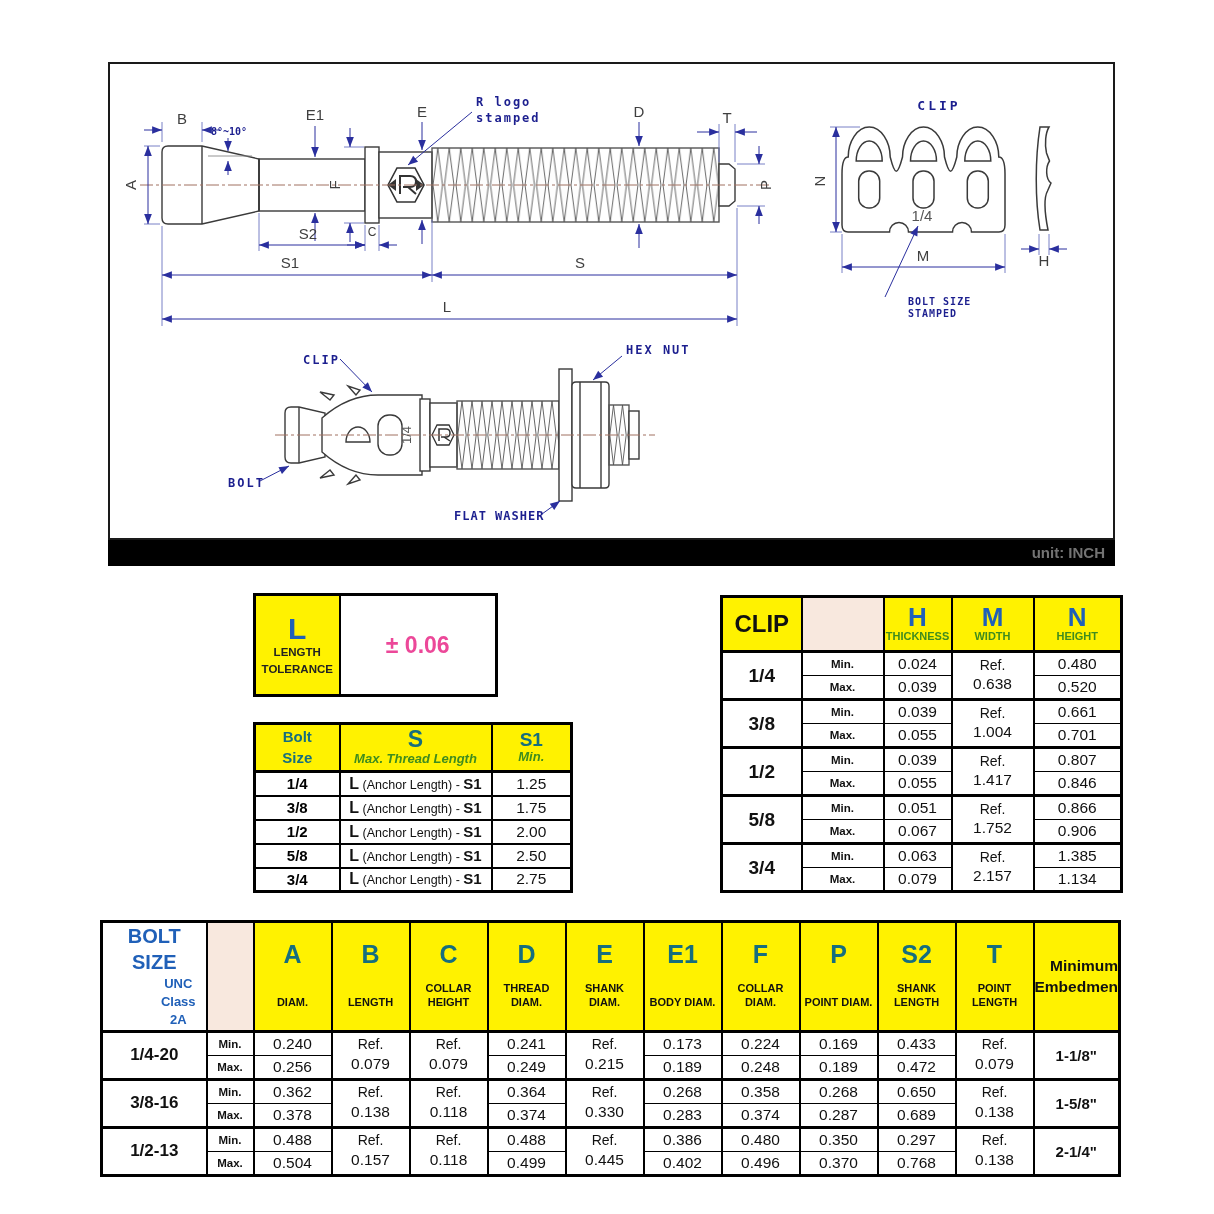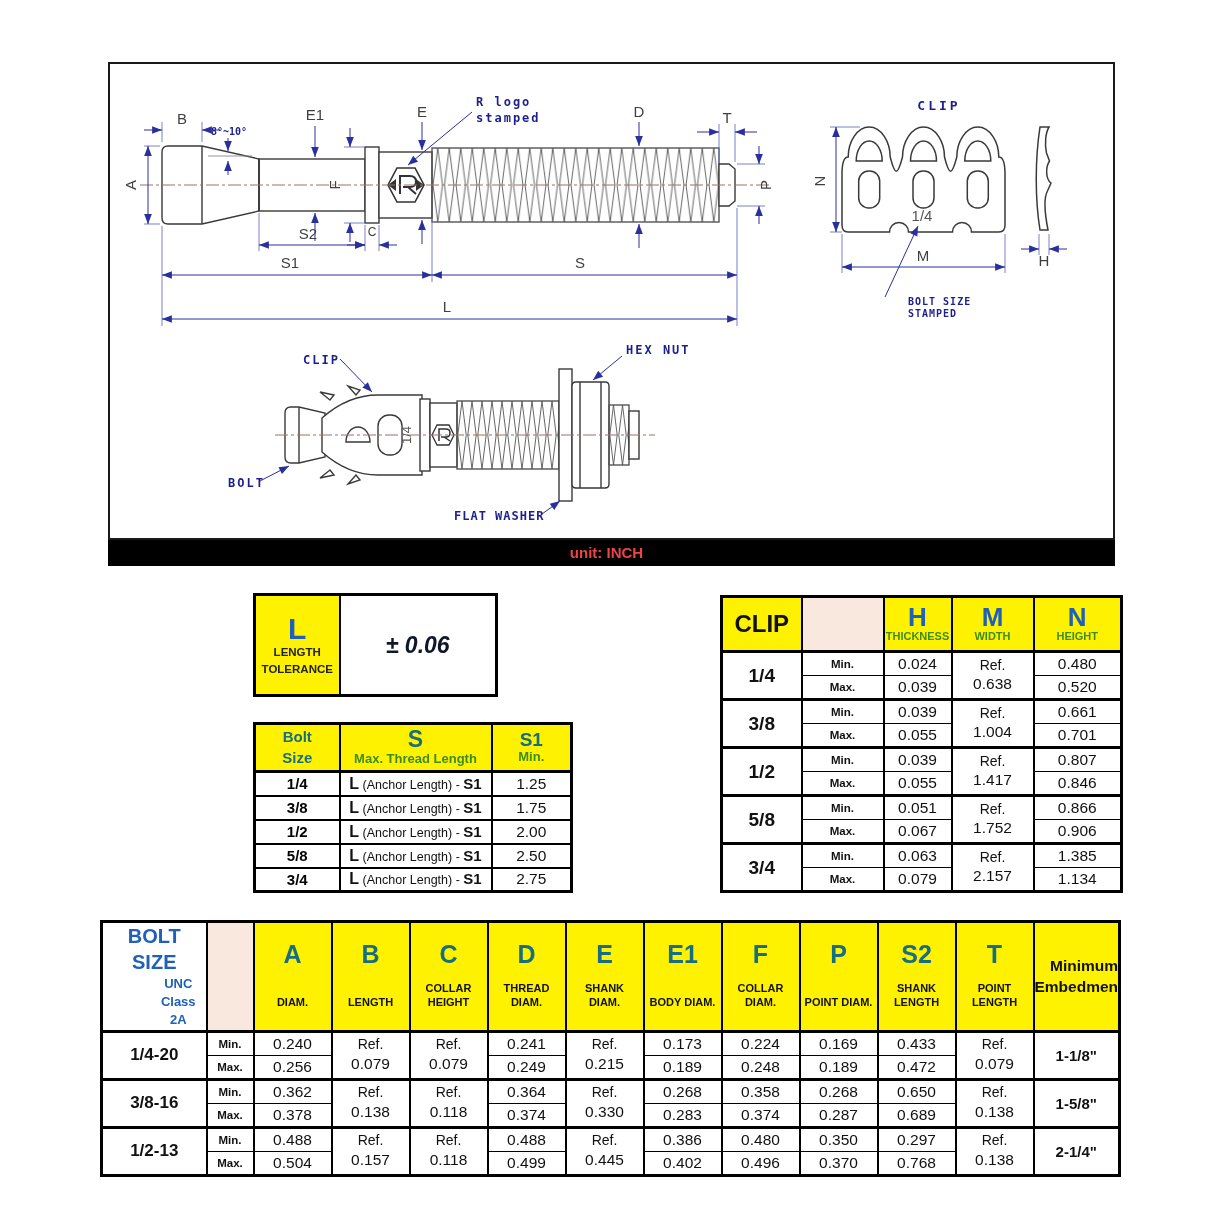--- a/index.html
+++ b/index.html
@@ -5,48 +5,48 @@
   * { box-sizing: border-box; }
   html,body { margin:0; padding:0; background:#fff; }
   #page { position:relative; width:1214px; height:1214px; background:#fff;
           font-family:"Liberation Sans", sans-serif; }
 
   
   .frame { position:absolute; left:108px; top:62px; width:1007px; height:478px;
            border:2px solid #1a1a1a; background:#fff; }
   .frame svg { position:absolute; left:0; top:0; }
   .unitbar { position:absolute; left:108px; top:540px; width:1007px; height:26px;
-             background:#000; color:#ef4444; font-weight:bold; font-size:15px;
-             line-height:26px; text-align:center; padding-right:10px; }
+             background:#000; color:#737373; font-weight:bold; font-size:15px;
+             line-height:26px; text-align:right; padding-right:10px; }
 
   
   table { border-collapse:collapse; table-layout:fixed; position:absolute; background:#fff; }
   td { border:2px solid #000; text-align:center; vertical-align:middle; padding:0; overflow:hidden; }
   .ytab table, table { border:3px solid #000; }
   .yellow { background:#FFF200; }
   .pink   { background:#F8E8DE; }
 
   
   #toltab { left:253px; top:593px; width:242px; height:104px; }
   #toltab td { height:98px; }
   #toltab .tl { width:85px; }
   .tol-letter { color:#2060b8; font-size:30px; font-weight:bold; line-height:1.05; }
   .tol-lab { color:#222; font-size:11.5px; font-weight:bold; line-height:1.45; }
-  .tol-val { font-size:23px; font-weight:bold; color:#0f172a;font-style:italic; }
+  .tol-val { font-size:23px; font-weight:bold; color:#ec4899; }
 
   
   #stab { left:253px; top:722px; width:317px; }
   #stab td { height:24px; }
   #stab .head td { height:48px; border-bottom-width:3px; }
   .teal { color:#166e7e; }
   .green { color:#3f8c1e; }
   #stab .h1 { font-size:15px; font-weight:bold; line-height:1.35; }
   #stab .hS  { font-size:23px; font-weight:bold; line-height:1; }
   #stab .hS1 { font-size:19px; font-weight:bold; line-height:1; }
-  #stab .hsub { font-size:13px; font-weight:bold; line-height:1.2; }
+  #stab .hsub { font-size:13px; font-weight:bold; line-height:1.2;font-style:italic; }
   #stab .size { font-size:15px; font-weight:bold; }
   #stab .formula { font-size:12.5px; color:#111; }
   #stab .formula .fl { font-weight:bold; font-size:16px; }
   #stab .formula .fs1 { font-weight:bold; font-size:15px; }
   #stab .s1v { font-size:15.5px; color:#111; }
 
   
   #ctab { left:720px; top:595px; width:400px; }
   #ctab td { height:24px; font-size:15.5px; color:#111; }
   #ctab .chead td { height:55px; border-bottom-width:3px; }

